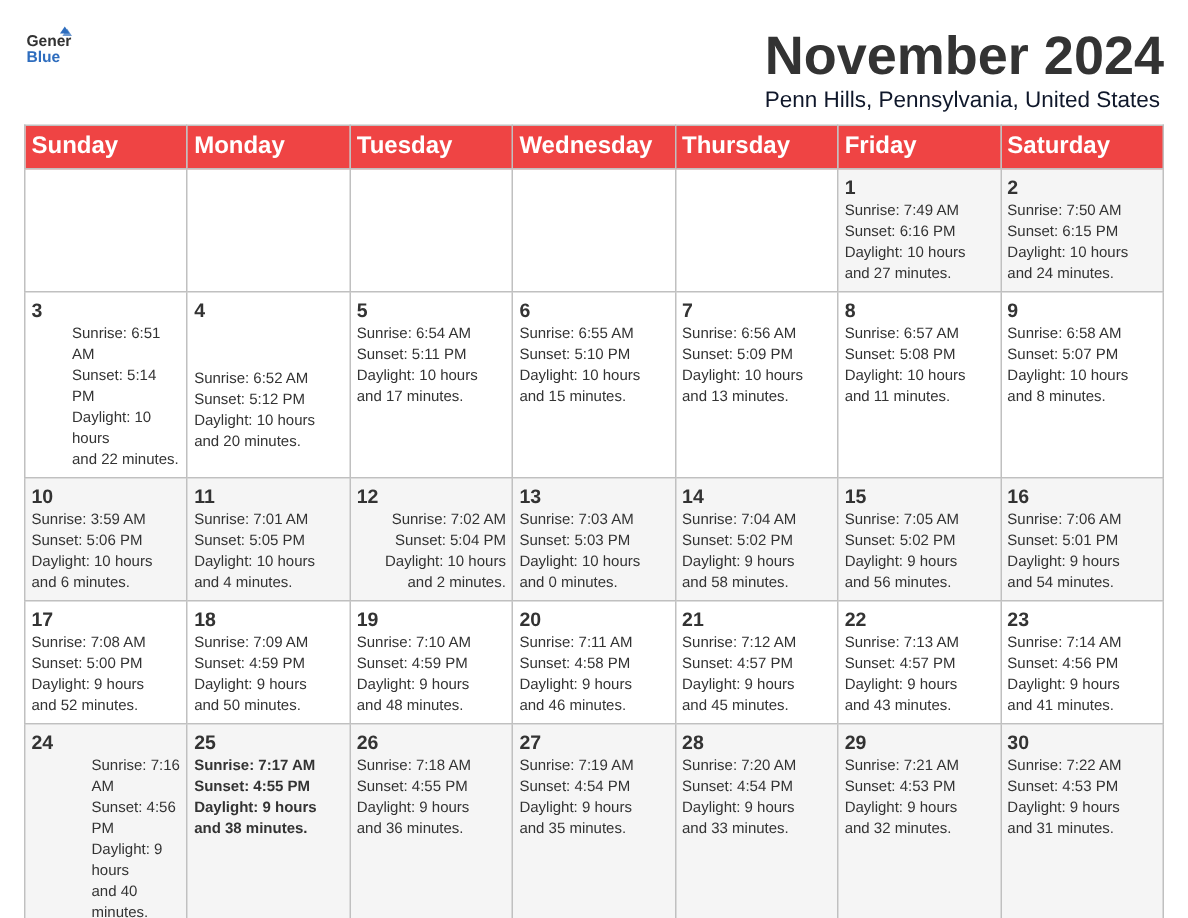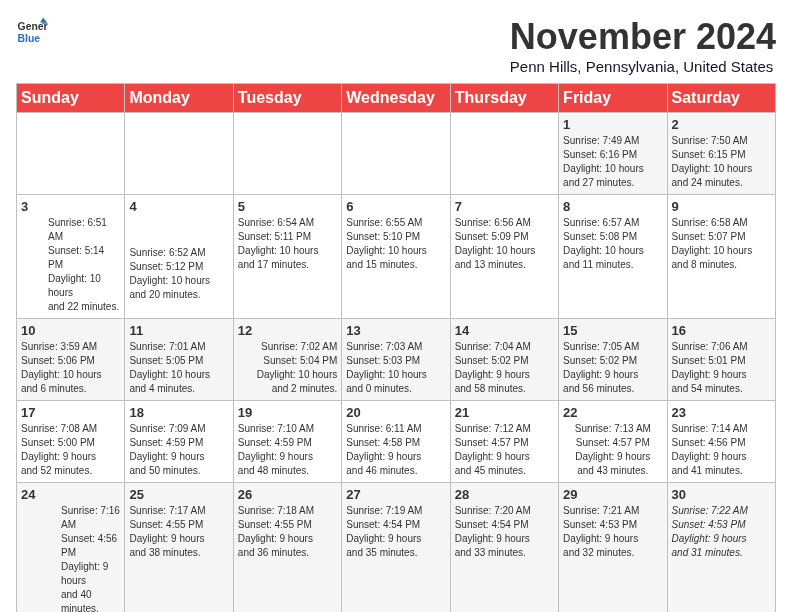--- a/index.html
+++ b/index.html
@@ -249,35 +249,35 @@
         </td>
         <td>
           <span class="day-number">19</span>
           <div class="day-info" style="white-space: pre-line;">Sunrise: 7:10 AM
 Sunset: 4:59 PM
 Daylight: 9 hours
 and 48 minutes.</div>
         </td>
         <td>
           <span class="day-number">20</span>
-          <div class="day-info" style="white-space: pre-line;">Sunrise: 6:11 AM
+          <div class="day-info" style="white-space: pre-line;">Sunrise: 7:11 AM
 Sunset: 4:58 PM
 Daylight: 9 hours
 and 46 minutes.</div>
         </td>
         <td>
           <span class="day-number">21</span>
           <div class="day-info" style="white-space: pre-line;">Sunrise: 7:12 AM
 Sunset: 4:57 PM
 Daylight: 9 hours
 and 45 minutes.</div>
         </td>
         <td>
           <span class="day-number">22</span>
-          <div class="day-info" style="white-space: pre-line; text-align: center;">Sunrise: 7:13 AM
+          <div class="day-info" style="white-space: pre-line;">Sunrise: 7:13 AM
 Sunset: 4:57 PM
 Daylight: 9 hours
 and 43 minutes.</div>
         </td>
         <td>
           <span class="day-number">23</span>
           <div class="day-info" style="white-space: pre-line;">Sunrise: 7:14 AM
 Sunset: 4:56 PM
 Daylight: 9 hours
 and 41 minutes.</div>
@@ -286,21 +286,21 @@
       <tr>
         <td>
           <span class="day-number">24</span>
           <div class="day-info" style="white-space: pre-line; margin-left: 40px;">Sunrise: 7:16 AM
 Sunset: 4:56 PM
 Daylight: 9 hours
 and 40 minutes.</div>
         </td>
         <td>
           <span class="day-number">25</span>
-          <div class="day-info" style="white-space: pre-line;">Sunrise: 7:17 AM
+          <div class="day-info" style="white-space: pre-line; font-weight: bold;">Sunrise: 7:17 AM
 Sunset: 4:55 PM
 Daylight: 9 hours
 and 38 minutes.</div>
         </td>
         <td>
           <span class="day-number">26</span>
           <div class="day-info" style="white-space: pre-line;">Sunrise: 7:18 AM
 Sunset: 4:55 PM
 Daylight: 9 hours
 and 36 minutes.</div>
@@ -321,20 +321,20 @@
         </td>
         <td>
           <span class="day-number">29</span>
           <div class="day-info" style="white-space: pre-line;">Sunrise: 7:21 AM
 Sunset: 4:53 PM
 Daylight: 9 hours
 and 32 minutes.</div>
         </td>
         <td>
           <span class="day-number">30</span>
-          <div class="day-info" style="white-space: pre-line; font-style: italic;">Sunrise: 7:22 AM
+          <div class="day-info" style="white-space: pre-line;">Sunrise: 7:22 AM
 Sunset: 4:53 PM
 Daylight: 9 hours
 and 31 minutes.</div>
         </td>
       </tr>
     </tbody>
 </table>
 
 </body></html>

